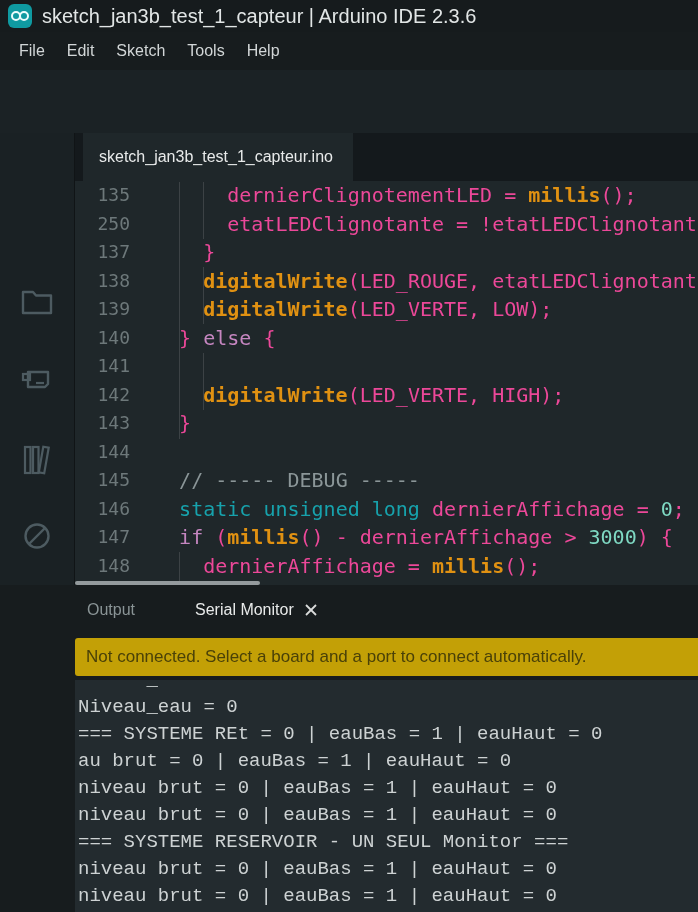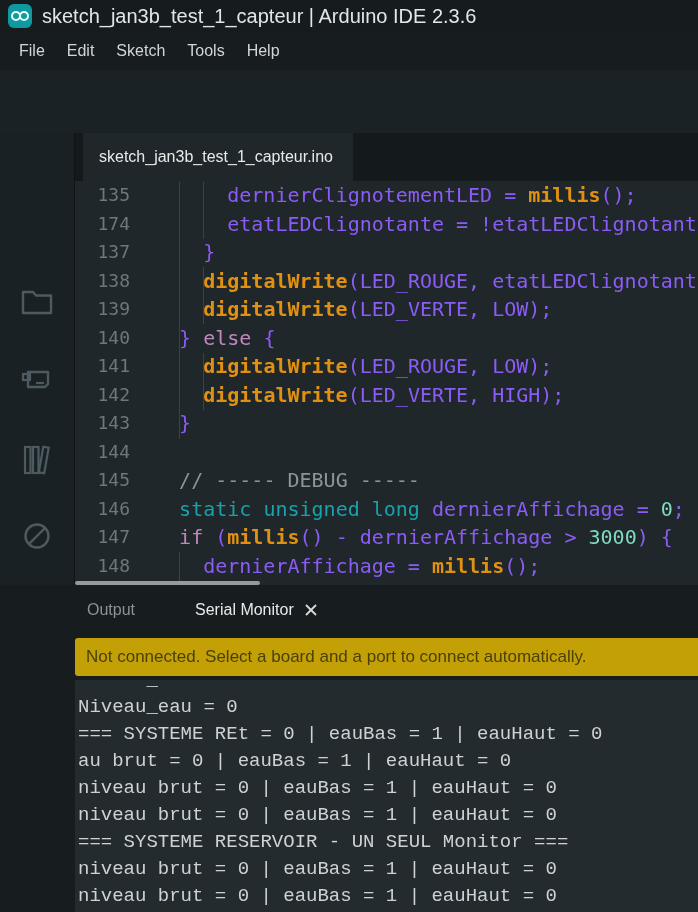--- a/index.html
+++ b/index.html
@@ -46,21 +46,21 @@
   .tab-active { position:absolute; left:8px; top:0; width:270px; height:48px; background:#1f272a;
     display:flex; align-items:center; padding-left:16px; }
   .tab-label { color:#e8eaea; font-size:16px; white-space:nowrap; }
 
   
   .editor { position:absolute; top:181px; left:75px; width:623px; height:404px;
     background:#1f272a; overflow:hidden; }
   .code-row { display:flex; height:28.5px; line-height:28.5px; white-space:pre; }
   .gutter { width:55px; text-align:right; color:#6d787a; font:18px/28.5px "DejaVu Sans Mono", monospace; flex:none; }
   .code-text { margin-left:25px; font:20px/28.5px "DejaVu Sans Mono", monospace; white-space:pre; }
-  .tk-plain { color:#8b5cf6; }
+  .tk-plain { color:#ec4899; }
   .tk-fn { color:#e09112; font-weight:bold; }
   .tk-kw { color:#17a2ac; }
   .tk-ctrl { color:#c586c0; }
   .tk-num { color:#7fd9c3; }
   .tk-comment { color:#8b9698; }
   .indent-guide { position:absolute; width:1px; background:rgba(255,255,255,0.13); }
   .hscrollbar { position:absolute; left:75px; width:185px; top:581px; height:4px;
     background:#a9afb1; opacity:.85; border-radius:2px; }
 
   
@@ -177,26 +177,26 @@
 
 <div class="tabstrip">
   <div class="tab-active">
     <span class="tab-label">sketch_jan3b_test_1_capteur.ino</span>
   </div>
 </div>
 
 <div class="editor">
   <div id="code-lines">
       <div class="code-row"><div class="gutter">135</div><pre class="code-text"><span class="tk-plain">      dernierClignotementLED = </span><span class="tk-fn">millis</span><span class="tk-plain">();</span></pre></div>
-      <div class="code-row"><div class="gutter">174</div><pre class="code-text"><span class="tk-plain">      etatLEDClignotante = !etatLEDClignotante;</span></pre></div>
+      <div class="code-row"><div class="gutter">250</div><pre class="code-text"><span class="tk-plain">      etatLEDClignotante = !etatLEDClignotante;</span></pre></div>
       <div class="code-row"><div class="gutter">137</div><pre class="code-text"><span class="tk-plain">    }</span></pre></div>
       <div class="code-row"><div class="gutter">138</div><pre class="code-text"><span class="tk-plain">    </span><span class="tk-fn">digitalWrite</span><span class="tk-plain">(LED_ROUGE, etatLEDClignotante);</span></pre></div>
       <div class="code-row"><div class="gutter">139</div><pre class="code-text"><span class="tk-plain">    </span><span class="tk-fn">digitalWrite</span><span class="tk-plain">(LED_VERTE, LOW);</span></pre></div>
       <div class="code-row"><div class="gutter">140</div><pre class="code-text"><span class="tk-plain">  } </span><span class="tk-ctrl">else</span><span class="tk-plain"> {</span></pre></div>
-      <div class="code-row"><div class="gutter">141</div><pre class="code-text"><span class="tk-plain">    </span><span class="tk-fn">digitalWrite</span><span class="tk-plain">(LED_ROUGE, LOW);</span></pre></div>
+      <div class="code-row"><div class="gutter">141</div></div>
       <div class="code-row"><div class="gutter">142</div><pre class="code-text"><span class="tk-plain">    </span><span class="tk-fn">digitalWrite</span><span class="tk-plain">(LED_VERTE, HIGH);</span></pre></div>
       <div class="code-row"><div class="gutter">143</div><pre class="code-text"><span class="tk-plain">  }</span></pre></div>
       <div class="code-row"><div class="gutter">144</div><pre class="code-text"><span class="tk-plain"></span></pre></div>
       <div class="code-row"><div class="gutter">145</div><pre class="code-text"><span class="tk-plain">  </span><span class="tk-comment">// ----- DEBUG -----</span></pre></div>
       <div class="code-row"><div class="gutter">146</div><pre class="code-text"><span class="tk-plain">  </span><span class="tk-kw">static unsigned long</span><span class="tk-plain"> dernierAffichage = </span><span class="tk-num">0</span><span class="tk-plain">;</span></pre></div>
       <div class="code-row"><div class="gutter">147</div><pre class="code-text"><span class="tk-plain">  </span><span class="tk-ctrl">if</span><span class="tk-plain"> (</span><span class="tk-fn">millis</span><span class="tk-plain">() - dernierAffichage &gt; </span><span class="tk-num">3000</span><span class="tk-plain">) {</span></pre></div>
       <div class="code-row"><div class="gutter">148</div><pre class="code-text"><span class="tk-plain">    dernierAffichage = </span><span class="tk-fn">millis</span><span class="tk-plain">();</span></pre></div>
     </div>
 </div>
 

